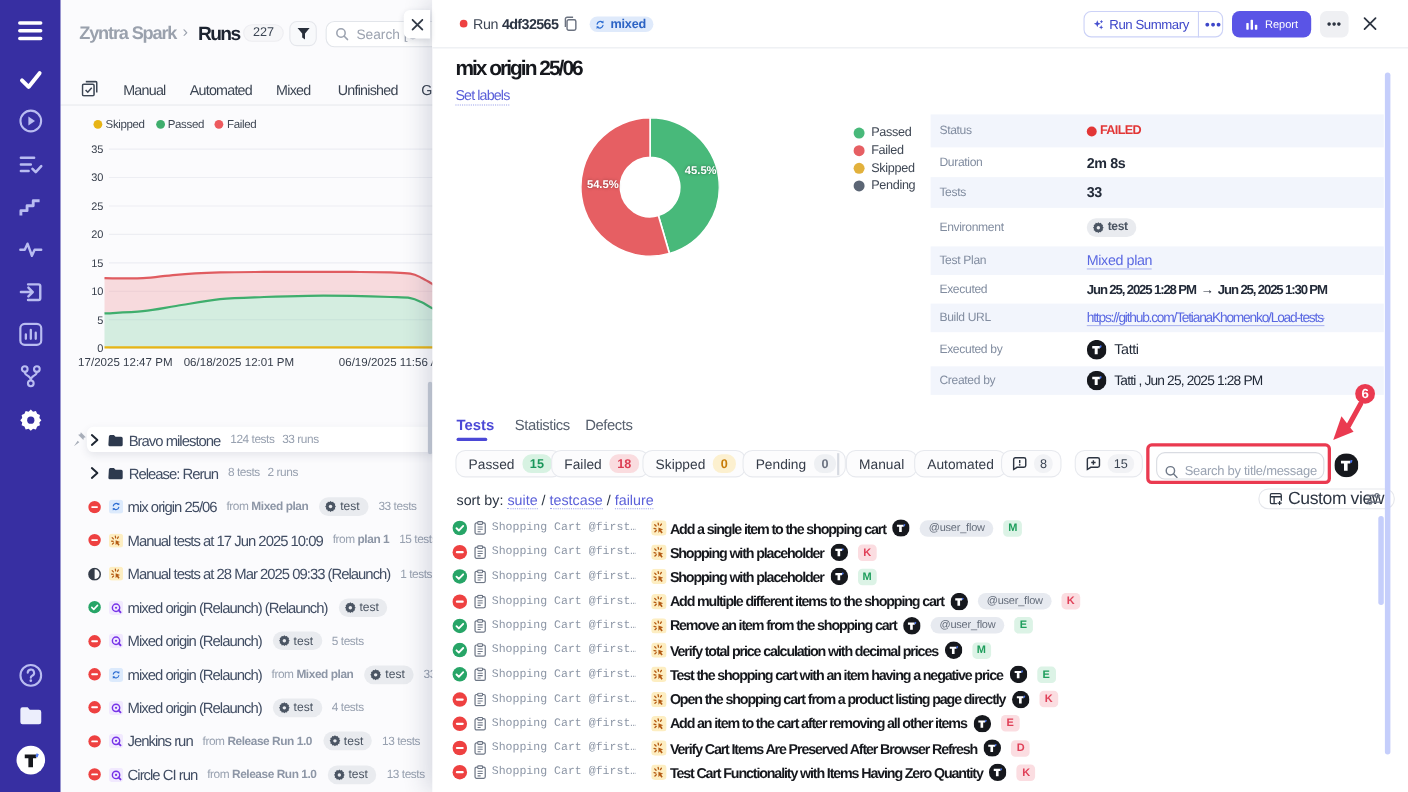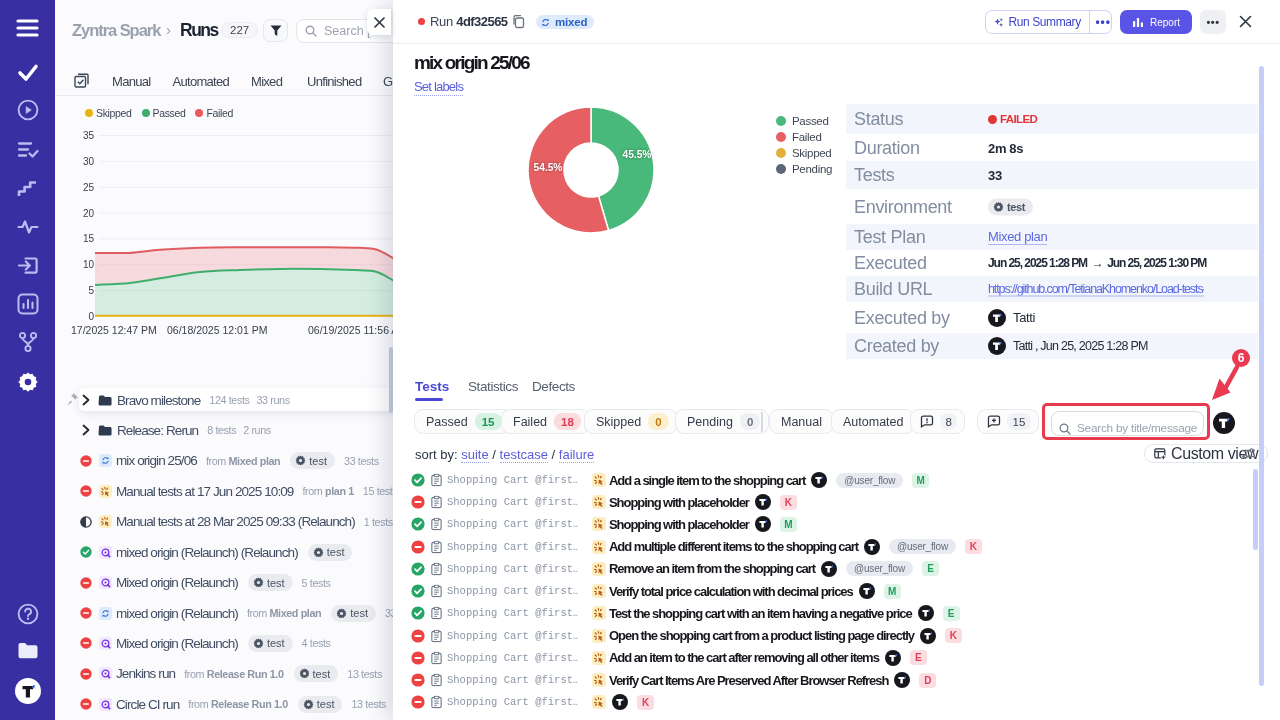--- a/index.html
+++ b/index.html
@@ -24,21 +24,21 @@
   padding:0 8px 0 5px;font-size:11px;color:#4b5563;gap:3px;}
 .trow{position:absolute;left:18px;right:20px;height:22px;display:flex;align-items:center;white-space:nowrap;}
 .mono{font-family:"Liberation Mono",monospace;font-size:10.5px;color:#8b95a5;width:131px;margin-left:4px;overflow:hidden;flex:none;}
 .ttitle{font-size:13px;font-weight:600;letter-spacing:-1.05px;color:#16181d;margin-left:3px;}
 .lchip{display:inline-flex;align-items:center;justify-content:center;min-width:17px;height:15px;
   border-radius:4px;font-size:10px;font-weight:bold;margin-left:9px;}
 .lgreen{background:#dcf3e6;color:#1e9e5c;}
 .lred{background:#fbdde1;color:#e04058;}
 .uflow{display:inline-flex;align-items:center;height:15px;padding:0 8px;border-radius:8px;
   background:#e7eaf0;color:#656d7b;font-size:10px;margin-left:9px;letter-spacing:-0.2px;}
-.dlab{position:absolute;left:8px;top:50%;transform:translateY(-50%);font-size:18px;color:#828da0;letter-spacing:-0.3px;}
+.dlab{position:absolute;left:8px;top:50%;transform:translateY(-50%);font-size:11px;color:#828da0;letter-spacing:-0.3px;}
 .dval{position:absolute;left:142px;white-space:nowrap;top:50%;transform:translateY(-50%);font-size:13px;color:#222a38;
   font-weight:600;letter-spacing:-0.35px;display:flex;align-items:center;}
 .drow{position:absolute;left:453px;width:412px;}
 .light{background:#f2f5fc;}
 </style>
 </head>
 <body>
 <svg width="0" height="0" style="position:absolute">
 <defs>
 <symbol id="ava" viewBox="0 0 20 20">
@@ -759,20 +759,21 @@
         <svg width="14" height="14" viewBox="0 0 14 14" style="flex:none;">
           <use href="#mns"></use>
         </svg>
         <svg width="13" height="14" viewBox="0 0 14 14" style="flex:none;margin-left:5px;">
           <use href="#clip"></use>
         </svg>
         <span class="mono">Shopping Cart @first…</span>
         <svg width="14" height="14" viewBox="0 0 14 14" style="flex:none;margin-left:14px;">
           <use href="#ptr"></use>
         </svg>
+        <span class="ttitle">Test Cart Functionality with Items Having Zero Quantity</span>
         <svg width="16" height="16" viewBox="0 0 20 20" style="flex:none;margin-left:6px;">
           <use href="#ava"></use>
         </svg>
         <span class="lchip lred">K</span>
       </div>
     </div>
 
   <div class="abs" style="left:649px;top:403px;width:168px;height:37px;border:3.5px solid #ea3a50;border-radius:5px;z-index:6;"></div>
   <div class="abs" style="left:839px;top:349px;width:18px;height:18px;border-radius:50%;background:#ea3a50;color:#fff;font-size:12px;font-weight:bold;display:flex;align-items:center;justify-content:center;z-index:6;">6</div>
   <svg class="abs" style="left:810px;top:363px;z-index:6;" width="40" height="42" viewBox="0 0 40 42">

